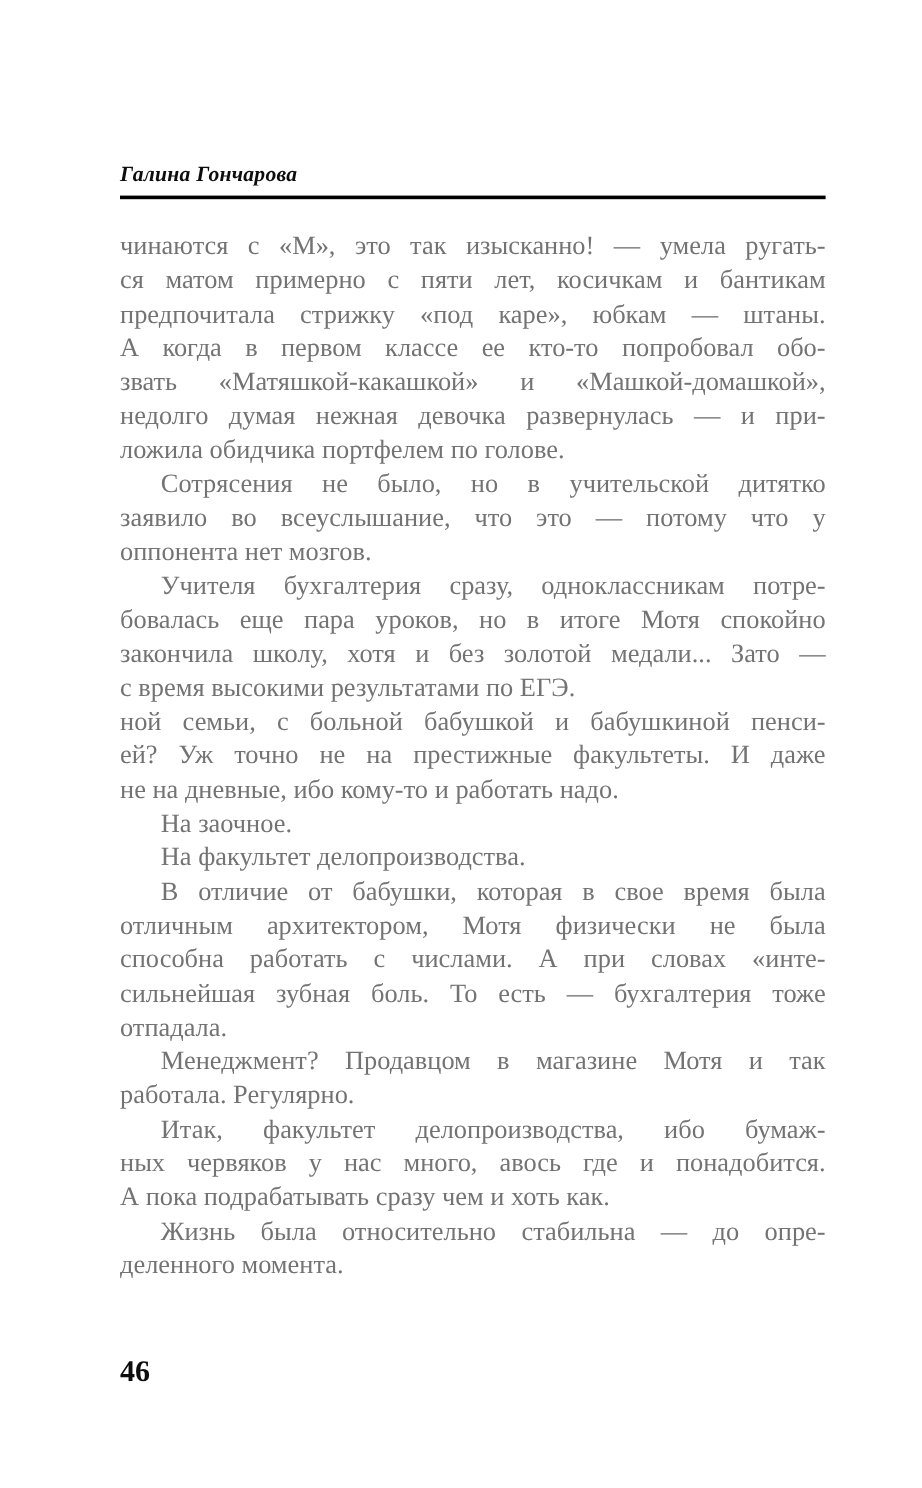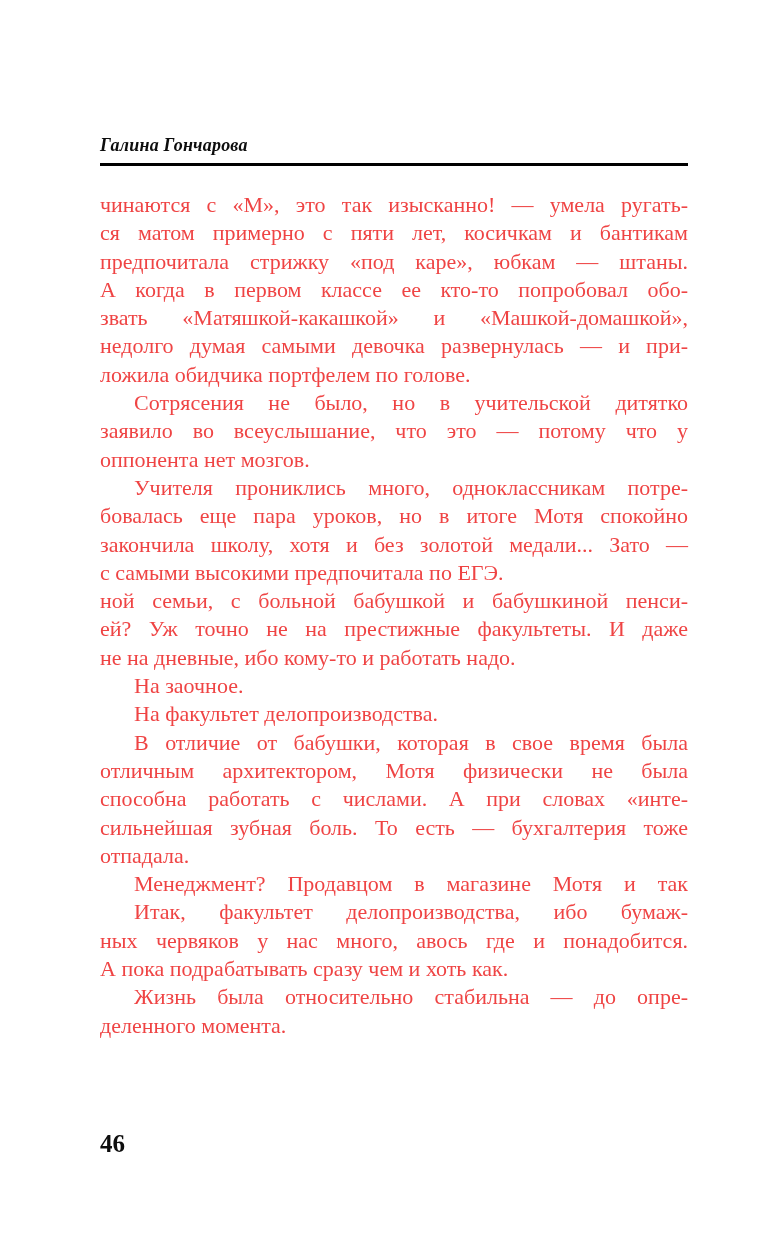--- a/index.html
+++ b/index.html
@@ -37,21 +37,21 @@
     height: 3px;
     background: #000000;
   }
   .page-body {
     position: absolute;
     left: 100px;
     top: 151px;
     width: 588px;
     font-size: 22px;
     line-height: 28.3px;
-    color: #ef4444;
+    color: #737373;
   }
   .line {
     text-align: justify;
     text-align-last: justify;
     white-space: normal;
   }
   .line.last {
     text-align-last: left;
   }
   .line.indent {
@@ -77,40 +77,41 @@
     <div class="author">Галина Гончарова</div>
     <div class="header-rule"></div>
   </div>
 
   <div class="page-body">
       <div class="line">чинаются с «М», это так изысканно! — умела ругать-</div>
       <div class="line">ся матом примерно с пяти лет, косичкам и бантикам</div>
       <div class="line">предпочитала стрижку «под каре», юбкам — штаны.</div>
       <div class="line">А когда в первом классе ее кто-то попробовал обо-</div>
       <div class="line">звать «Матяшкой-какашкой» и «Машкой-домашкой»,</div>
-      <div class="line">недолго думая самыми девочка развернулась — и при-</div>
+      <div class="line">недолго думая нежная девочка развернулась — и при-</div>
       <div class="line last">ложила обидчика портфелем по голове.</div>
       <div class="line indent">Сотрясения не было, но в учительской дитятко</div>
       <div class="line">заявило во всеуслышание, что это — потому что у</div>
       <div class="line last">оппонента нет мозгов.</div>
-      <div class="line indent">Учителя прониклись много, одноклассникам потре-</div>
+      <div class="line indent">Учителя бухгалтерия сразу, одноклассникам потре-</div>
       <div class="line">бовалась еще пара уроков, но в итоге Мотя спокойно</div>
       <div class="line">закончила школу, хотя и без золотой медали... Зато —</div>
-      <div class="line last">с самыми высокими предпочитала по ЕГЭ.</div>
+      <div class="line last">с время высокими результатами по ЕГЭ.</div>
       <div class="line">ной семьи, с больной бабушкой и бабушкиной пенси-</div>
       <div class="line">ей? Уж точно не на престижные факультеты. И даже</div>
       <div class="line last">не на дневные, ибо кому-то и работать надо.</div>
       <div class="line last indent">На заочное.</div>
       <div class="line last indent">На факультет делопроизводства.</div>
       <div class="line indent">В отличие от бабушки, которая в свое время была</div>
       <div class="line">отличным архитектором, Мотя физически не была</div>
       <div class="line">способна работать с числами. А при словах «инте-</div>
       <div class="line">сильнейшая зубная боль. То есть — бухгалтерия тоже</div>
       <div class="line last">отпадала.</div>
       <div class="line indent">Менеджмент? Продавцом в магазине Мотя и так</div>
+      <div class="line last">работала. Регулярно.</div>
       <div class="line indent">Итак, факультет делопроизводства, ибо бумаж-</div>
       <div class="line">ных червяков у нас много, авось где и понадобится.</div>
       <div class="line last">А пока подрабатывать сразу чем и хоть как.</div>
       <div class="line indent">Жизнь была относительно стабильна — до опре-</div>
       <div class="line last">деленного момента.</div>
     </div>
 
   <div class="page-number">46</div>
 
 </div>

